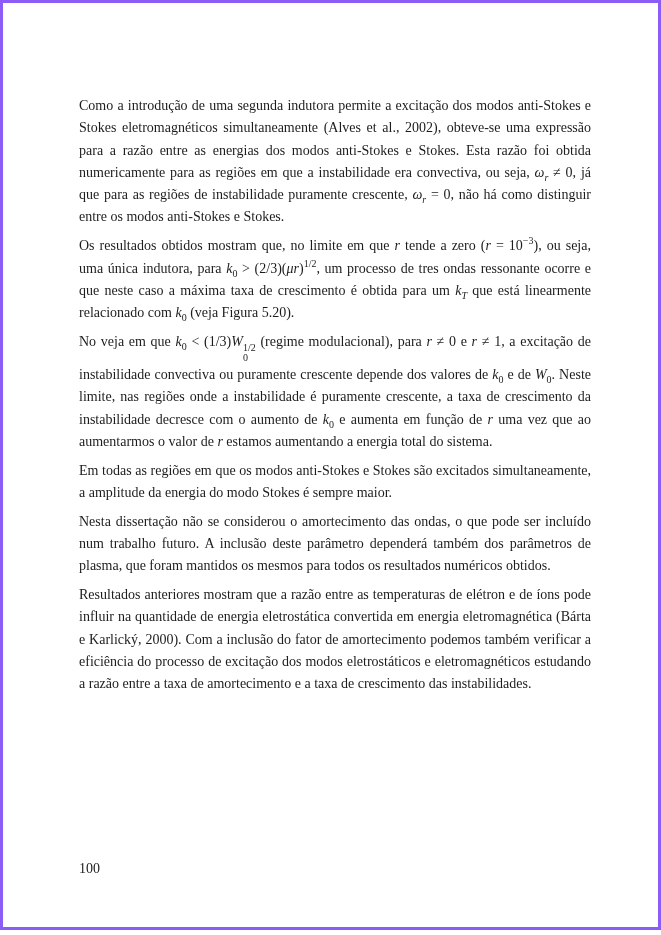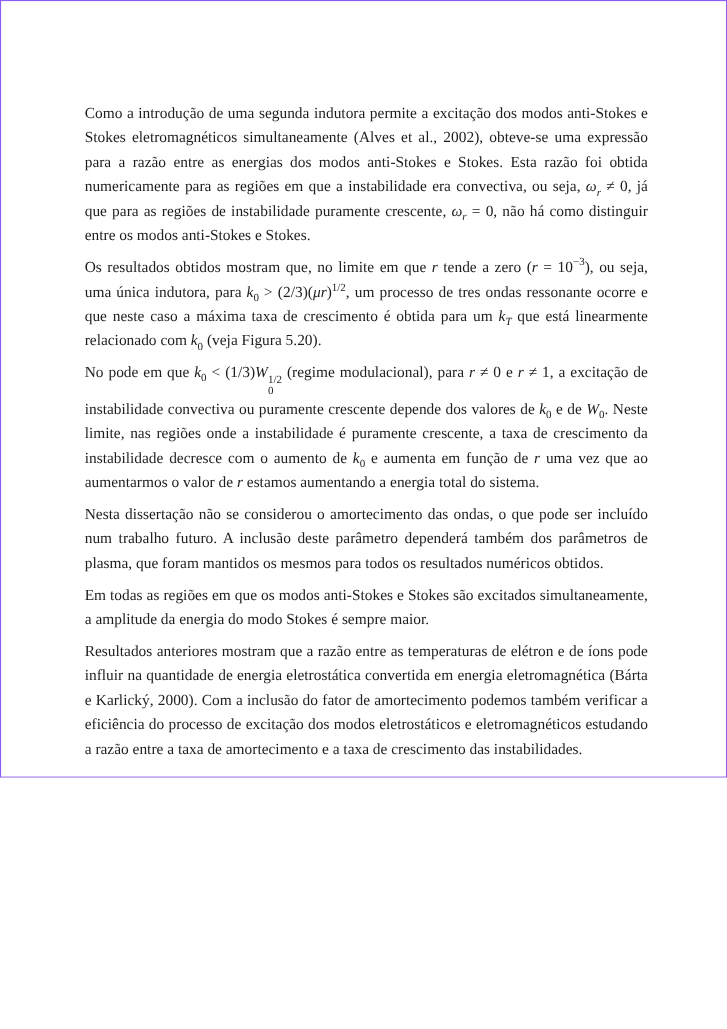--- a/index.html
+++ b/index.html
@@ -3,24 +3,24 @@
 <meta charset="utf-8">
 <style>
   html, body {
     margin: 0;
     padding: 0;
     background: #ffffff;
   }
   .page {
     position: relative;
     width: 661px;
-    height: 707px;
+    height: 930px;
     background: #ffffff;
     box-sizing: border-box;
-    border: 1px solid #8b5cf6;
+    border: 3px solid #8b5cf6;
     font-family: "Liberation Serif", "DejaVu Serif", serif;
     color: #1c1c1c;
     overflow: hidden;
   }
   .text-block {
     position: absolute;
     left: 76px;
     top: 92px;
     width: 512px;
     font-size: 14px;
@@ -54,22 +54,22 @@
     font-size: 14px;
   }
 </style>
 </head>
 <body>
 
 <div class="page">
   <div class="text-block">
       <p><span>Como a introdução de uma segunda indutora permite a excitação dos modos anti-Stokes e Stokes eletromagnéticos simultaneamente (Alves et al., 2002), obteve-se uma expressão para a razão entre as energias dos modos anti-Stokes e Stokes. Esta razão foi obtida numericamente para as regiões em que a instabilidade era convectiva, ou seja, </span><span class="math">ω</span><sub class="math">r</sub><span> ≠ 0, já que para as regiões de instabilidade puramente crescente, </span><span class="math">ω</span><sub class="math">r</sub><span> = 0, não há como distinguir entre os modos anti-Stokes e Stokes.</span></p>
       <p><span>Os resultados obtidos mostram que, no limite em que </span><span class="math">r</span><span> tende a zero (</span><span class="math">r</span><span> = 10</span><sup>−3</sup><span>), ou seja, uma única indutora, para </span><span class="math">k</span><sub>0</sub><span> &gt; (2/3)(</span><span class="math">μr</span><span>)</span><sup>1/2</sup><span>, um processo de tres ondas ressonante ocorre e que neste caso a máxima taxa de crescimento é obtida para um </span><span class="math">k</span><sub class="math">T</sub><span> que está linearmente relacionado com </span><span class="math">k</span><sub>0</sub><span> (veja Figura 5.20).</span></p>
-      <p><span>No pode em que </span><span class="math">k</span><sub>0</sub><span> &lt; (1/3)</span><span class="math">W</span><span class="supsub">
+      <p><span>No veja em que </span><span class="math">k</span><sub>0</sub><span> &lt; (1/3)</span><span class="math">W</span><span class="supsub">
           <span>1/2</span>
           <span>0</span>
         </span><span> (regime modulacional), para </span><span class="math">r</span><span> ≠ 0 e </span><span class="math">r</span><span> ≠ 1, a excitação de instabilidade convectiva ou puramente crescente depende dos valores de </span><span class="math">k</span><sub>0</sub><span> e de </span><span class="math">W</span><sub>0</sub><span>. Neste limite, nas regiões onde a instabilidade é puramente crescente, a taxa de crescimento da instabilidade decresce com o aumento de </span><span class="math">k</span><sub>0</sub><span> e aumenta em função de </span><span class="math">r</span><span> uma vez que ao aumentarmos o valor de </span><span class="math">r</span><span> estamos aumentando a energia total do sistema.</span></p>
+      <p><span>Em todas as regiões em que os modos anti-Stokes e Stokes são excitados simultaneamente, a amplitude da energia do modo Stokes é sempre maior.</span></p>
       <p><span>Nesta dissertação não se considerou o amortecimento das ondas, o que pode ser incluído num trabalho futuro. A inclusão deste parâmetro dependerá também dos parâmetros de plasma, que foram mantidos os mesmos para todos os resultados numéricos obtidos.</span></p>
-      <p><span>Em todas as regiões em que os modos anti-Stokes e Stokes são excitados simultaneamente, a amplitude da energia do modo Stokes é sempre maior.</span></p>
       <p><span>Resultados anteriores mostram que a razão entre as temperaturas de elétron e de íons pode influir na quantidade de energia eletrostática convertida em energia eletromagnética (Bárta e Karlický, 2000). Com a inclusão do fator de amortecimento podemos também verificar a eficiência do processo de excitação dos modos eletrostáticos e eletromagnéticos estudando a razão entre a taxa de amortecimento e a taxa de crescimento das instabilidades.</span></p>
     </div>
   <div class="page-number">100</div>
 </div>
 
 </body></html>

